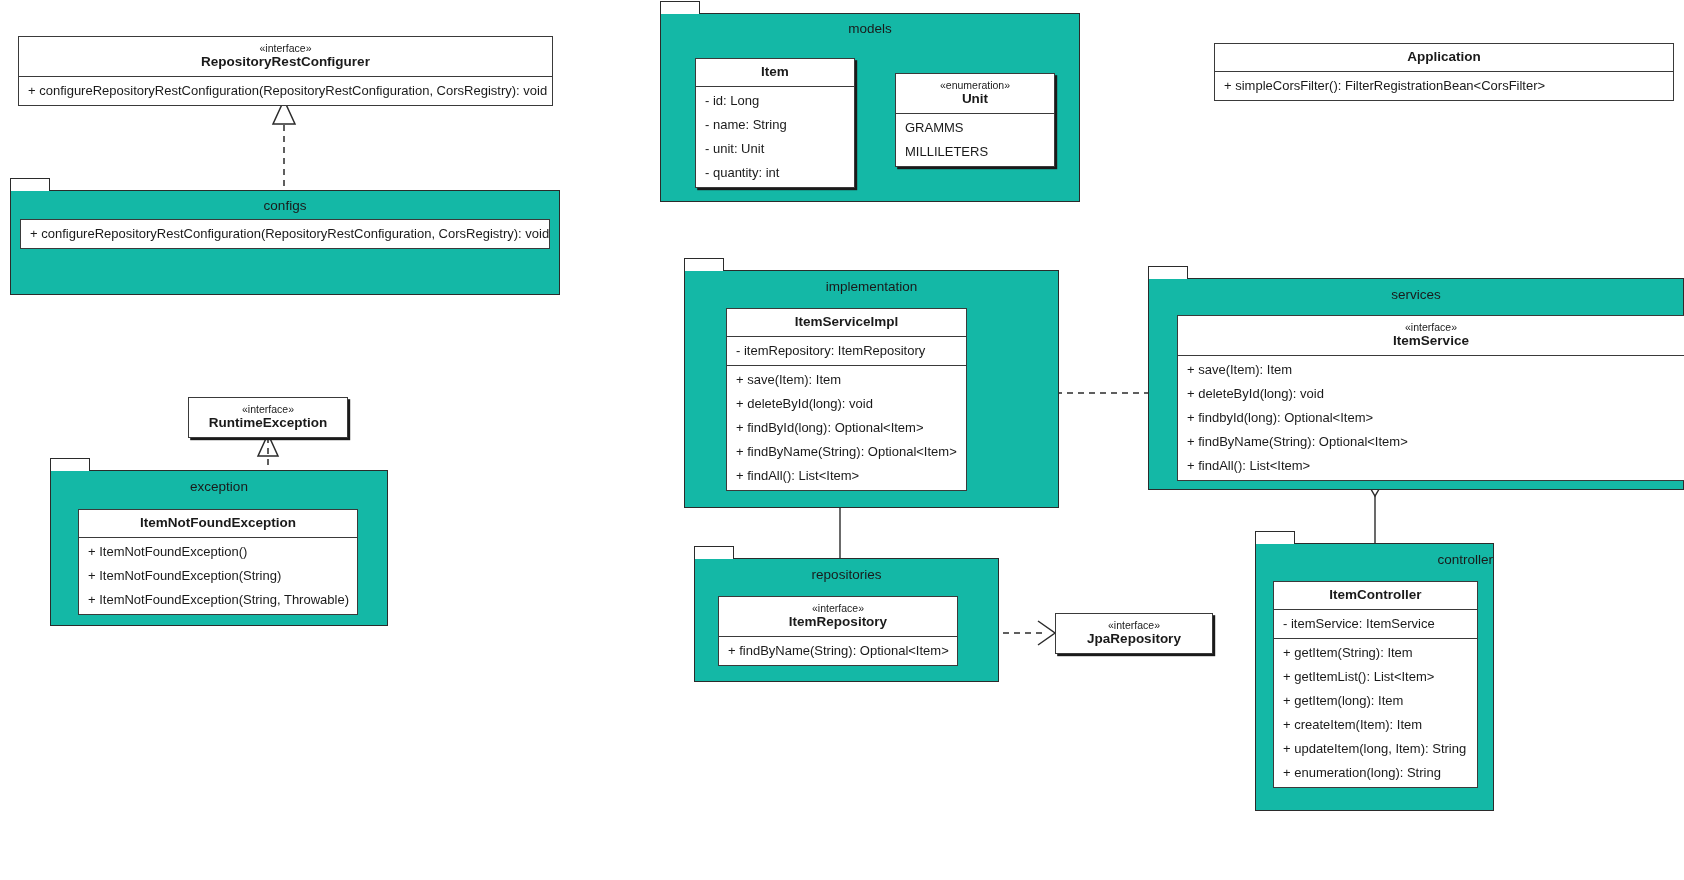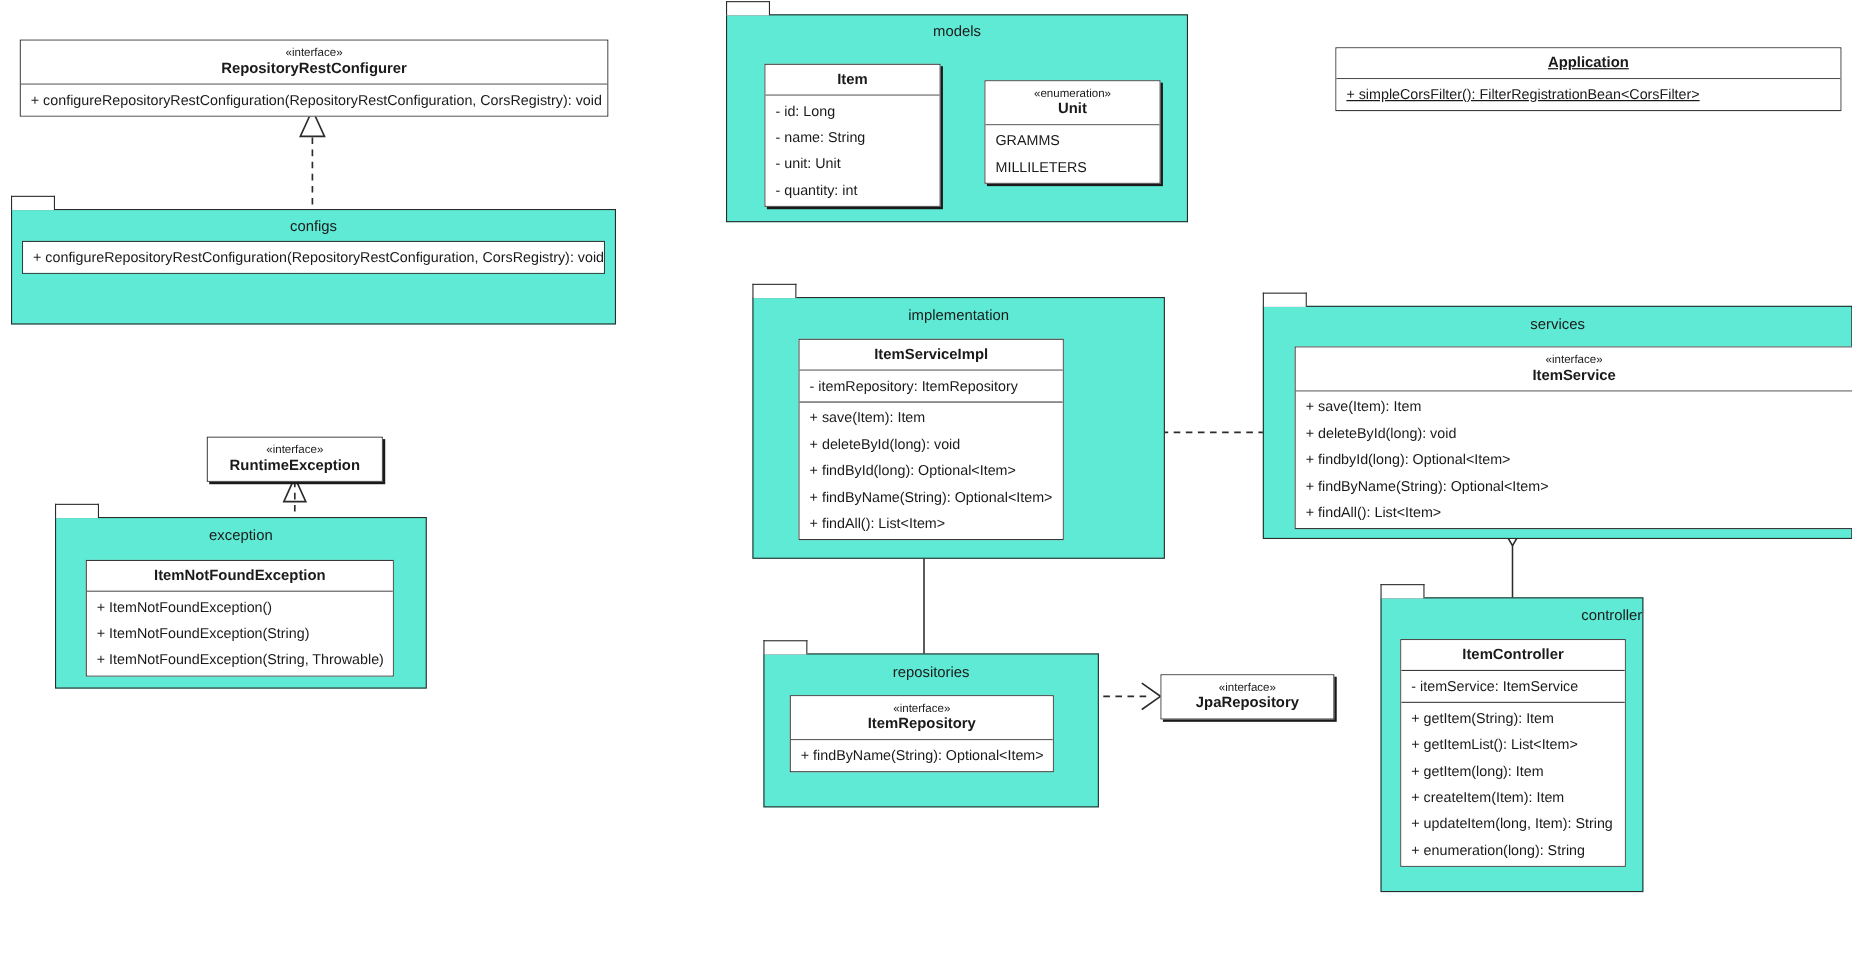--- a/index.html
+++ b/index.html
@@ -14,21 +14,21 @@
     background: #ffffff;
     font-family: "Liberation Sans", sans-serif;
     overflow: hidden;
   }
 
   
   .pkg {
     position: absolute;
     box-sizing: border-box;
     border: 1.4px solid #2b2b2b;
-    background: #5eead4;
+    background: #14b8a6;
   }
   .pkg-tab {
     position: absolute;
     top: -13px;
     left: -1.4px;
     width: 40px;
     height: 13px;
     box-sizing: border-box;
     border: 1.4px solid #2b2b2b;
     border-bottom: none;
@@ -187,21 +187,21 @@
         <span class="stereotype">«enumeration»</span>
         <span class="cls-name">Unit</span>
       </div>
       <div class="cls-compartment">
         <div class="member">GRAMMS</div>
         <div class="member">MILLILETERS</div>
       </div>
     </div>
   </div>
 
-  <div class="cls" style="left:1214px; top:43px; width:460px;text-decoration:underline;">
+  <div class="cls" style="left:1214px; top:43px; width:460px;">
     <div class="cls-header">
       <span class="cls-name">Application</span>
     </div>
     <div class="cls-compartment">
       <div class="member">+ simpleCorsFilter(): FilterRegistrationBean&lt;CorsFilter&gt;</div>
     </div>
   </div>
 
   <div class="cls shadow" style="left:188px; top:397px; width:160px;">
     <div class="cls-header" style="border-bottom:none;">
@@ -259,21 +259,21 @@
       <div class="cls-compartment">
         <div class="member">+ save(Item): Item</div>
         <div class="member">+ deleteById(long): void</div>
         <div class="member">+ findbyId(long): Optional&lt;Item&gt;</div>
         <div class="member">+ findByName(String): Optional&lt;Item&gt;</div>
         <div class="member">+ findAll(): List&lt;Item&gt;</div>
       </div>
     </div>
   </div>
 
-  <div class="pkg" style="left:694px; top:558px; width:305px; height:140px;margin-top:36px;">
+  <div class="pkg" style="left:694px; top:558px; width:305px; height:124px;">
     <div class="pkg-tab"></div>
     <div class="pkg-title" style="top:8px;">repositories</div>
 
     <div class="cls" style="left:23px; top:37px; width:240px;">
       <div class="cls-header">
         <span class="stereotype">«interface»</span>
         <span class="cls-name">ItemRepository</span>
       </div>
       <div class="cls-compartment">
         <div class="member">+ findByName(String): Optional&lt;Item&gt;</div>

